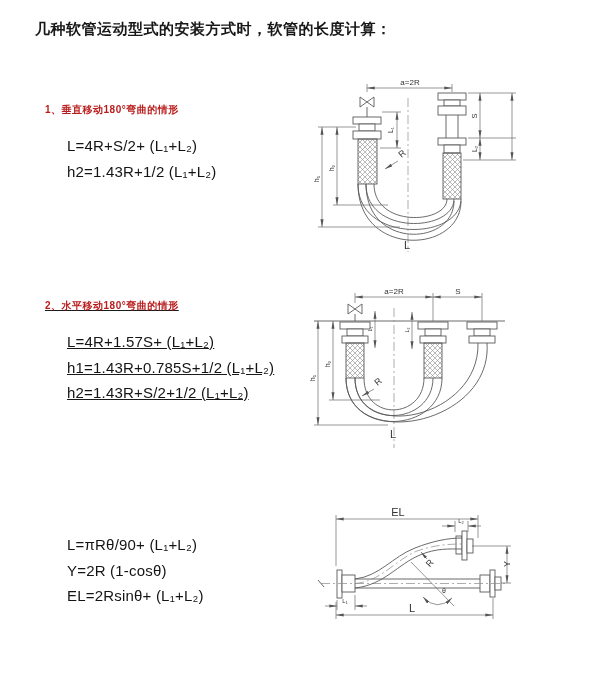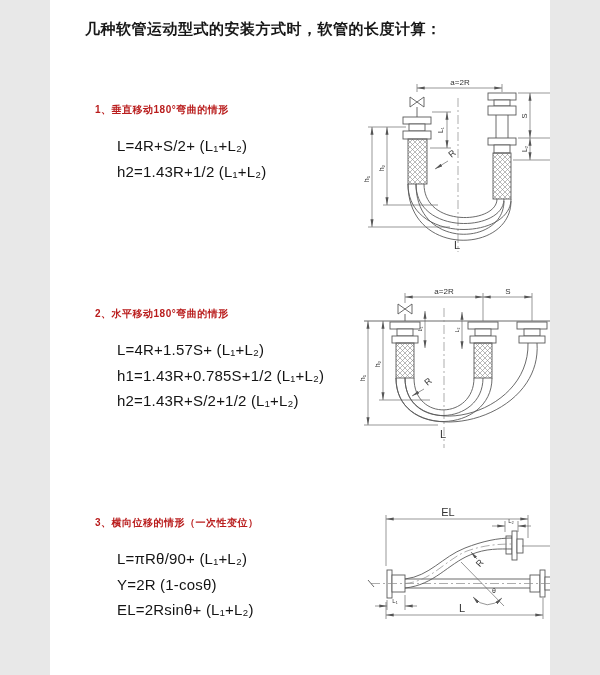--- a/index.html
+++ b/index.html
@@ -1,26 +1,26 @@
 <!DOCTYPE html>
 <html><head>
 <meta charset="utf-8">
 <style>
   html,body{margin:0;padding:0;background:#e8e8e8;}
   #page{
-    position:relative; width:500px; height:675px; background:#ffffff;
+    position:relative; width:600px; height:675px; background:#ffffff;
     font-family:"Liberation Sans","DejaVu Sans",sans-serif; color:#1a1a1a;
     overflow:hidden; margin:0 auto;
   }
   #doc-title{
     position:absolute; left:35px; top:20px; font-size:15px; font-weight:700;
     letter-spacing:0.5px; color:#171717;
   }
   .section{position:absolute; left:45px; width:275px;}
-  #sec1{top:103px;} #sec2{top:307px;} #sec3{top:516px;}
+  #sec1{top:103px;} #sec2{top:299px;text-decoration:underline;} #sec3{top:516px;}
   .heading{font-size:10px; font-weight:700; color:#b91c1c; letter-spacing:0.5px;}
   .formulas{margin-top:16px;}
   .formula{font-size:15px; color:#141414; margin-left:22px; line-height:25.5px; letter-spacing:0.2px;}
   .diagram{position:absolute;text-decoration:underline;}
   #dia1{left:300px; top:72px;}
   #dia2{left:300px; top:278px;}
   #dia3{left:308px; top:498px;}
   svg{display:block;}
   svg text{font-family:"Liberation Sans","DejaVu Sans",sans-serif; fill:#333;}
   .obj{stroke:#5a5a5a; stroke-width:0.9; fill:none;}
@@ -46,21 +46,20 @@
   <div class="section" id="sec2">
     <div class="heading">2、水平移动180°弯曲的情形</div>
     <div class="formulas">
       <div class="formula">L=4R+1.57S+ (L₁+L₂)</div>
       <div class="formula">h1=1.43R+0.785S+1/2 (L₁+L₂)</div>
       <div class="formula">h2=1.43R+S/2+1/2 (L₁+L₂)</div>
     </div>
   </div>
 
   <div class="section" id="sec3">
-    <div class="heading">3、横向位移的情形（一次性变位）</div>
     <div class="formulas">
       <div class="formula">L=πRθ/90+ (L₁+L₂)</div>
       <div class="formula">Y=2R (1-cosθ)</div>
       <div class="formula">EL=2Rsinθ+ (L₁+L₂)</div>
     </div>
   </div>
 
   <div class="diagram" id="dia1">
     <svg width="300" height="185" viewBox="0 0 300 185">
       <defs>

